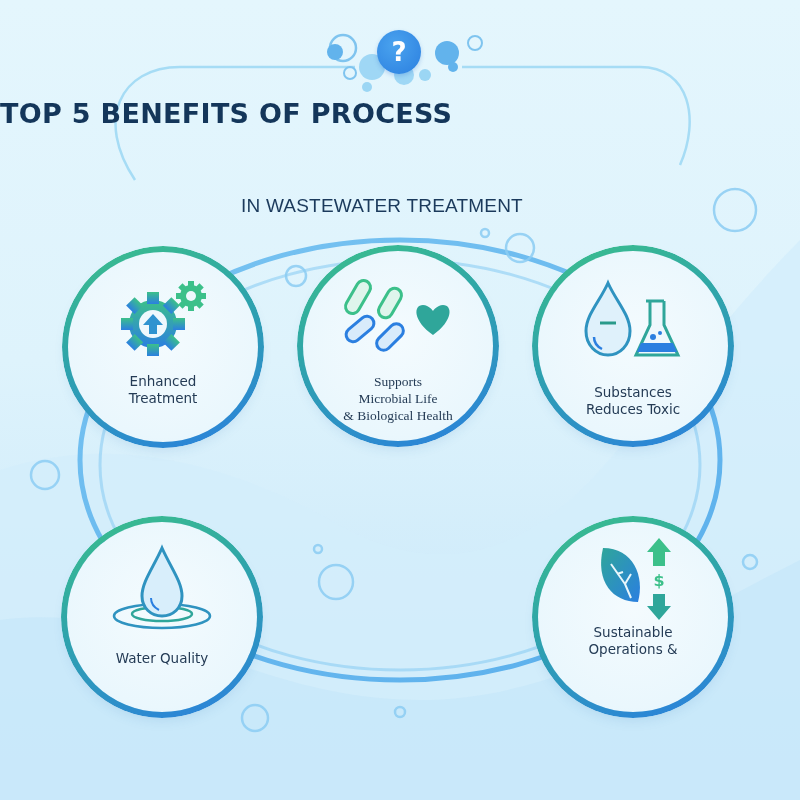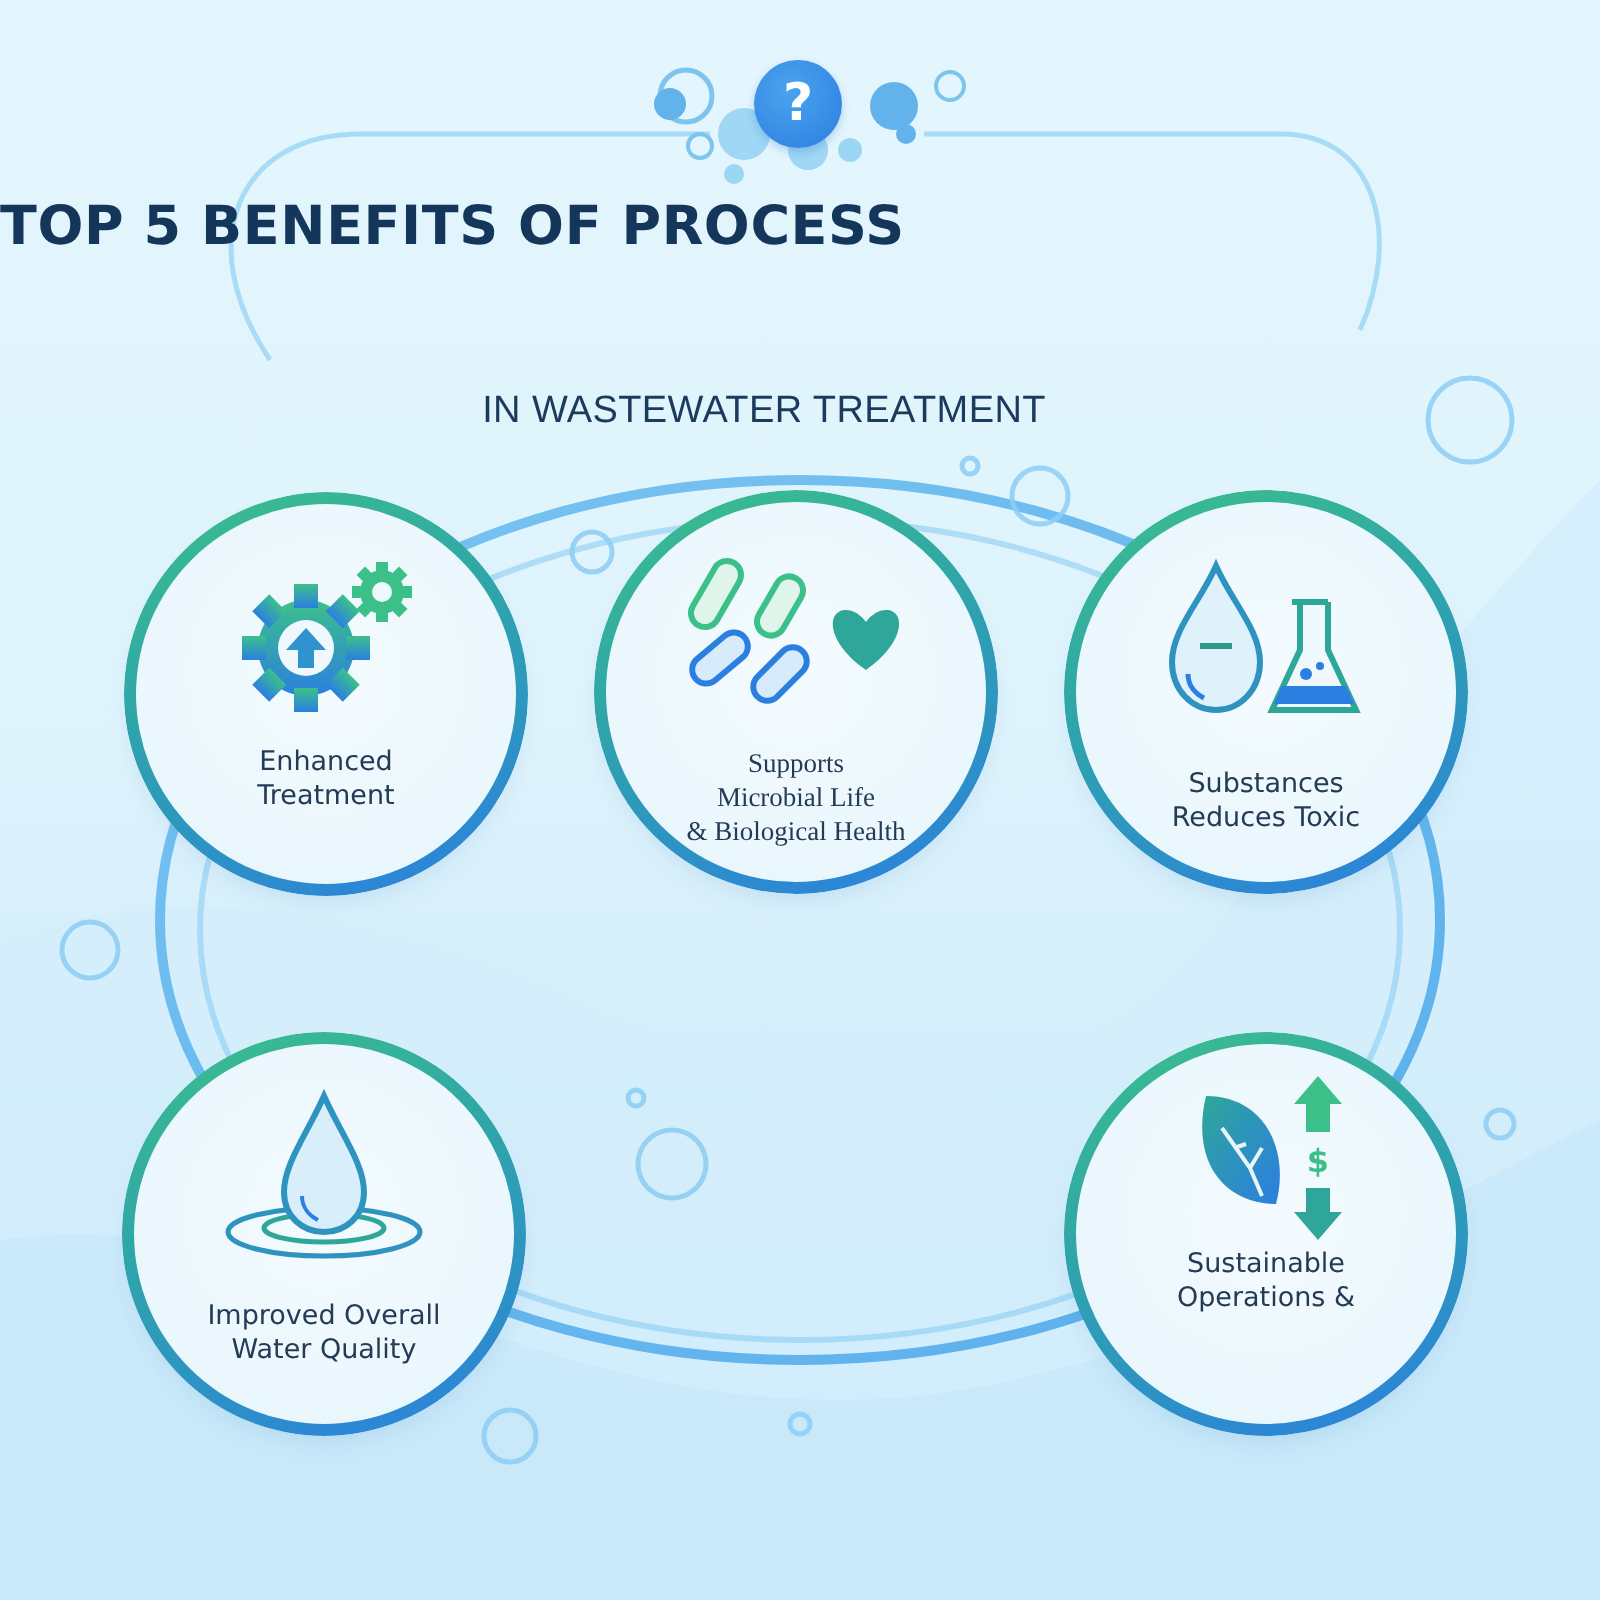--- a/index.html
+++ b/index.html
@@ -182,21 +182,20 @@
 <div class="card" style="left:67px;top:522px;">
   <div class="icon" style="top:22px;">
     <svg width="110" height="90" viewBox="0 0 110 90">
       <ellipse cx="55" cy="72" rx="48" ry="12" fill="none" stroke="#2f93c0" stroke-width="2.5"></ellipse>
       <ellipse cx="55" cy="70" rx="30" ry="7" fill="none" stroke="#2fa69a" stroke-width="2.5"></ellipse>
       <path d="M55 4 C 46 24, 35 38, 35 52 C 35 64, 44 72, 55 72 C 66 72, 75 64, 75 52 C 75 38, 64 24, 55 4 Z" fill="#d8eefb" stroke="#2f93c0" stroke-width="3"></path>
       <path d="M44 54 C 44 60, 48 64, 52 66" fill="none" stroke="#2b7fe0" stroke-width="2"></path>
     </svg>
   </div>
   <div class="label" style="top:128px;">
-    <div>Improved Overall</div>
       <div>Water Quality</div>
   </div>
 </div>
 
 <div class="card" style="left:538px;top:522px;">
   <div class="icon" style="top:14px;">
     <svg width="100" height="90" viewBox="0 0 100 90">
       <defs>
           <linearGradient id="lg" x1="0" y1="0" x2="1" y2="1">
             <stop offset="0" stop-color="#2fa69a"></stop>

